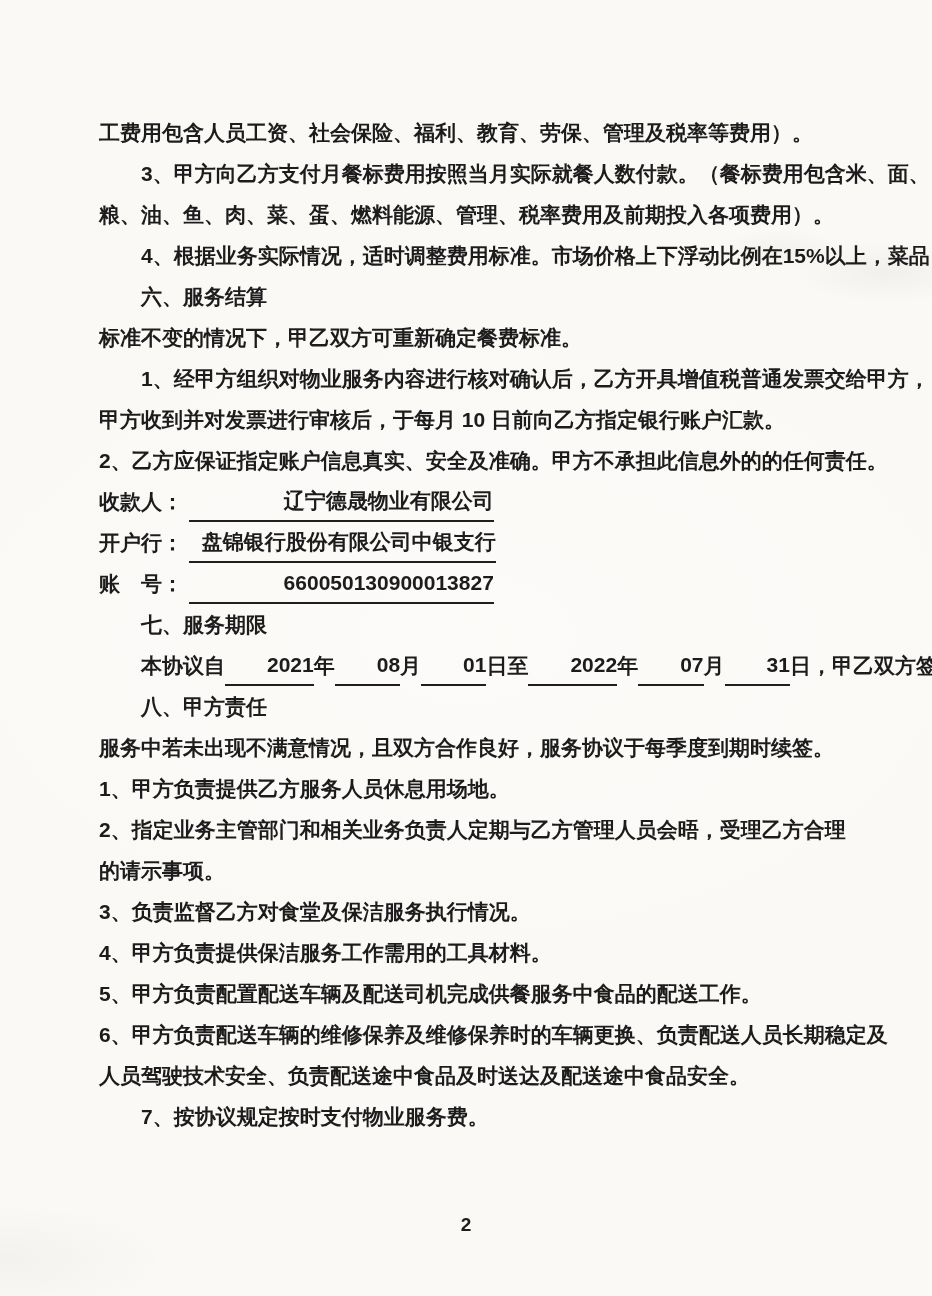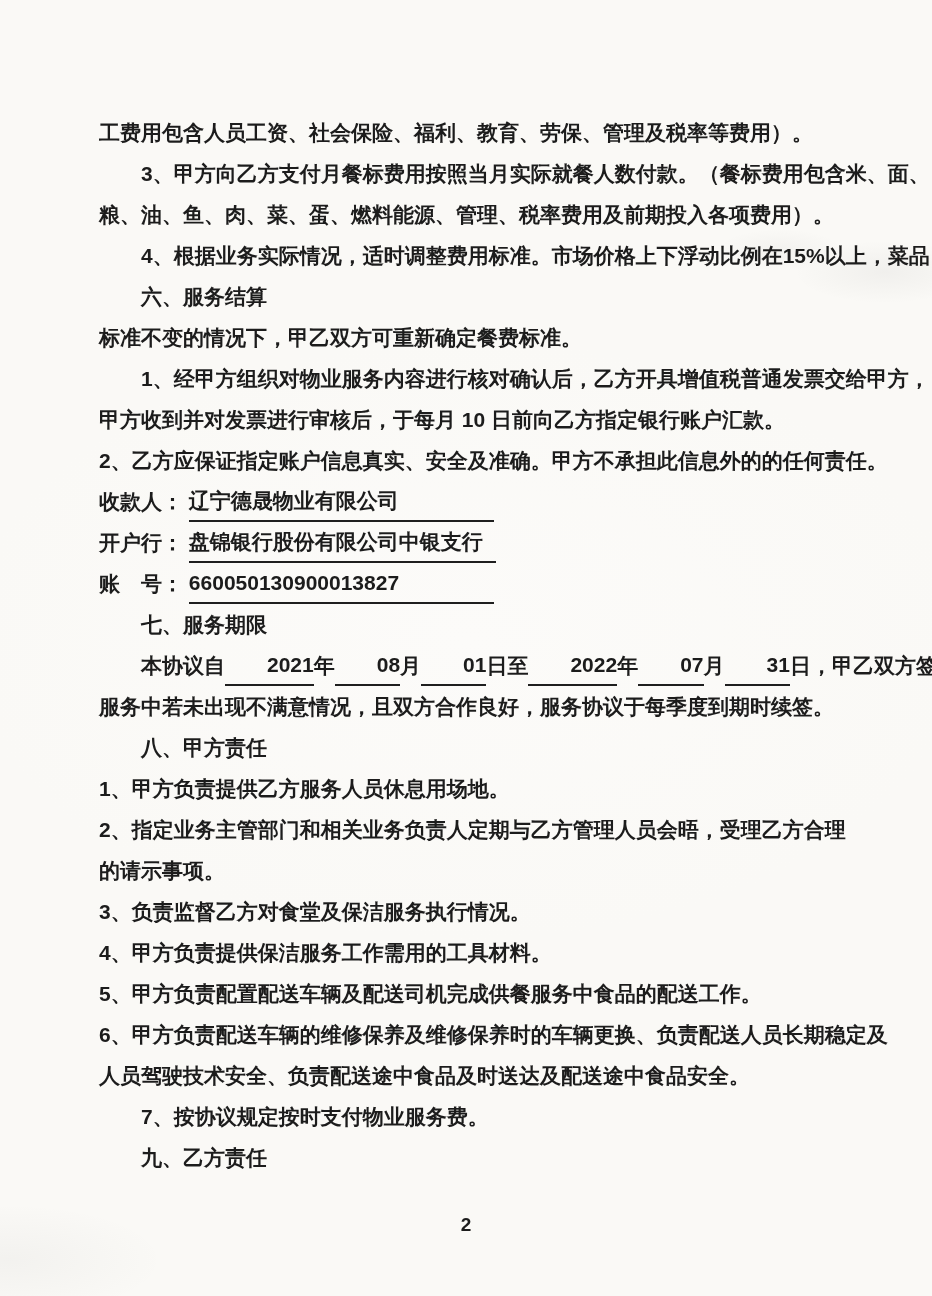--- a/index.html
+++ b/index.html
@@ -31,21 +31,21 @@
   .line {
     height: 41px;
     line-height: 41px;
     white-space: nowrap;
   }
   .indent { text-indent: 42px; }
   .heading { font-weight: 800; }
   .field {
     display: inline-block;
     border-bottom: 2px solid #1f1f1f;
-    text-align: left;
+    text-align: right;
     line-height: 38px;
     height: 38px;
     vertical-align: bottom;
   }
   .field-payee   { width: 305px; }
   .field-bank    { width: 307px; }
   .field-account { width: 305px; }
   .u {
     display: inline-block;
     border-bottom: 2px solid #1f1f1f;
@@ -98,32 +98,31 @@
       <span class="bank-label">账　号：</span>
       <span class="field field-account">660050130900013827</span>
     </div>
 
     <div class="line indent heading">七、服务期限</div>
 
     <div class="line indent">
       <span>本协议自</span><span class="u u-year">2021</span><span>年</span><span class="u u-2dig">08</span><span>月</span><span class="u u-2dig">01</span><span>日至</span><span class="u u-year">2022</span><span>年</span><span class="u u-2dig">07</span><span>月</span><span class="u u-2dig">31</span><span>日，甲乙双方签字盖章后生效。</span>
     </div>
 
+    <div class="line indent heading">八、甲方责任</div>
+
     <div class="line">服务中若未出现不满意情况，且双方合作良好，服务协议于每季度到期时续签。</div>
-
-    <div class="line indent heading">八、甲方责任</div>
 
     <div class="line">1、甲方负责提供乙方服务人员休息用场地。</div>
     <div class="line">2、指定业务主管部门和相关业务负责人定期与乙方管理人员会晤，受理乙方合理</div>
     <div class="line">的请示事项。</div>
     <div class="line">3、负责监督乙方对食堂及保洁服务执行情况。</div>
     <div class="line">4、甲方负责提供保洁服务工作需用的工具材料。</div>
     <div class="line">5、甲方负责配置配送车辆及配送司机完成供餐服务中食品的配送工作。</div>
     <div class="line">6、甲方负责配送车辆的维修保养及维修保养时的车辆更换、负责配送人员长期稳定及</div>
     <div class="line">人员驾驶技术安全、负责配送途中食品及时送达及配送途中食品安全。</div>
     <div class="line indent">7、按协议规定按时支付物业服务费。</div>
 
-    <div class="line indent heading">九、乙方责任</div>
 
   </div>
 
   <div class="page-num">2</div>
 </div>
 
 </body></html>

